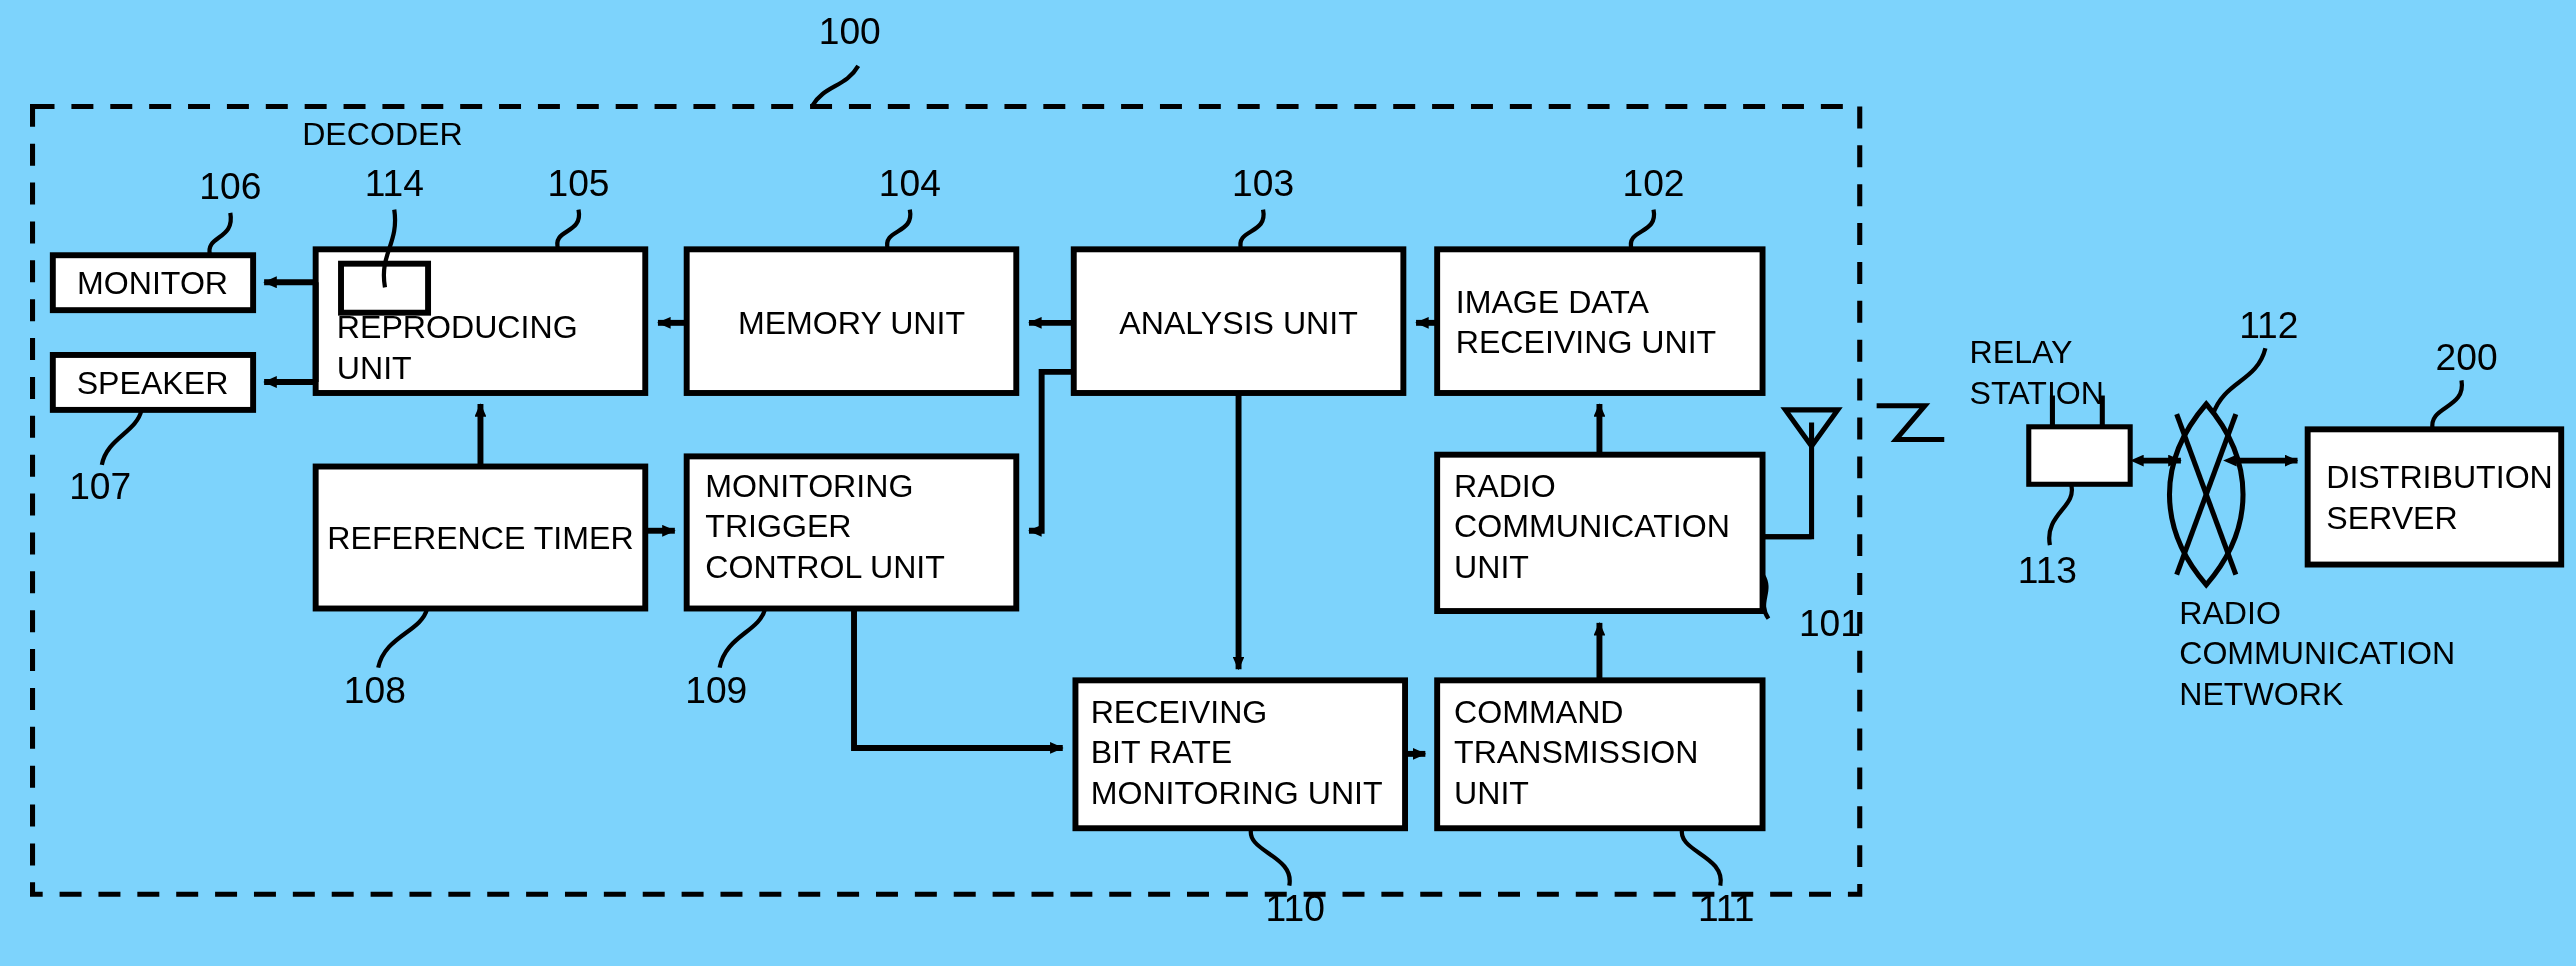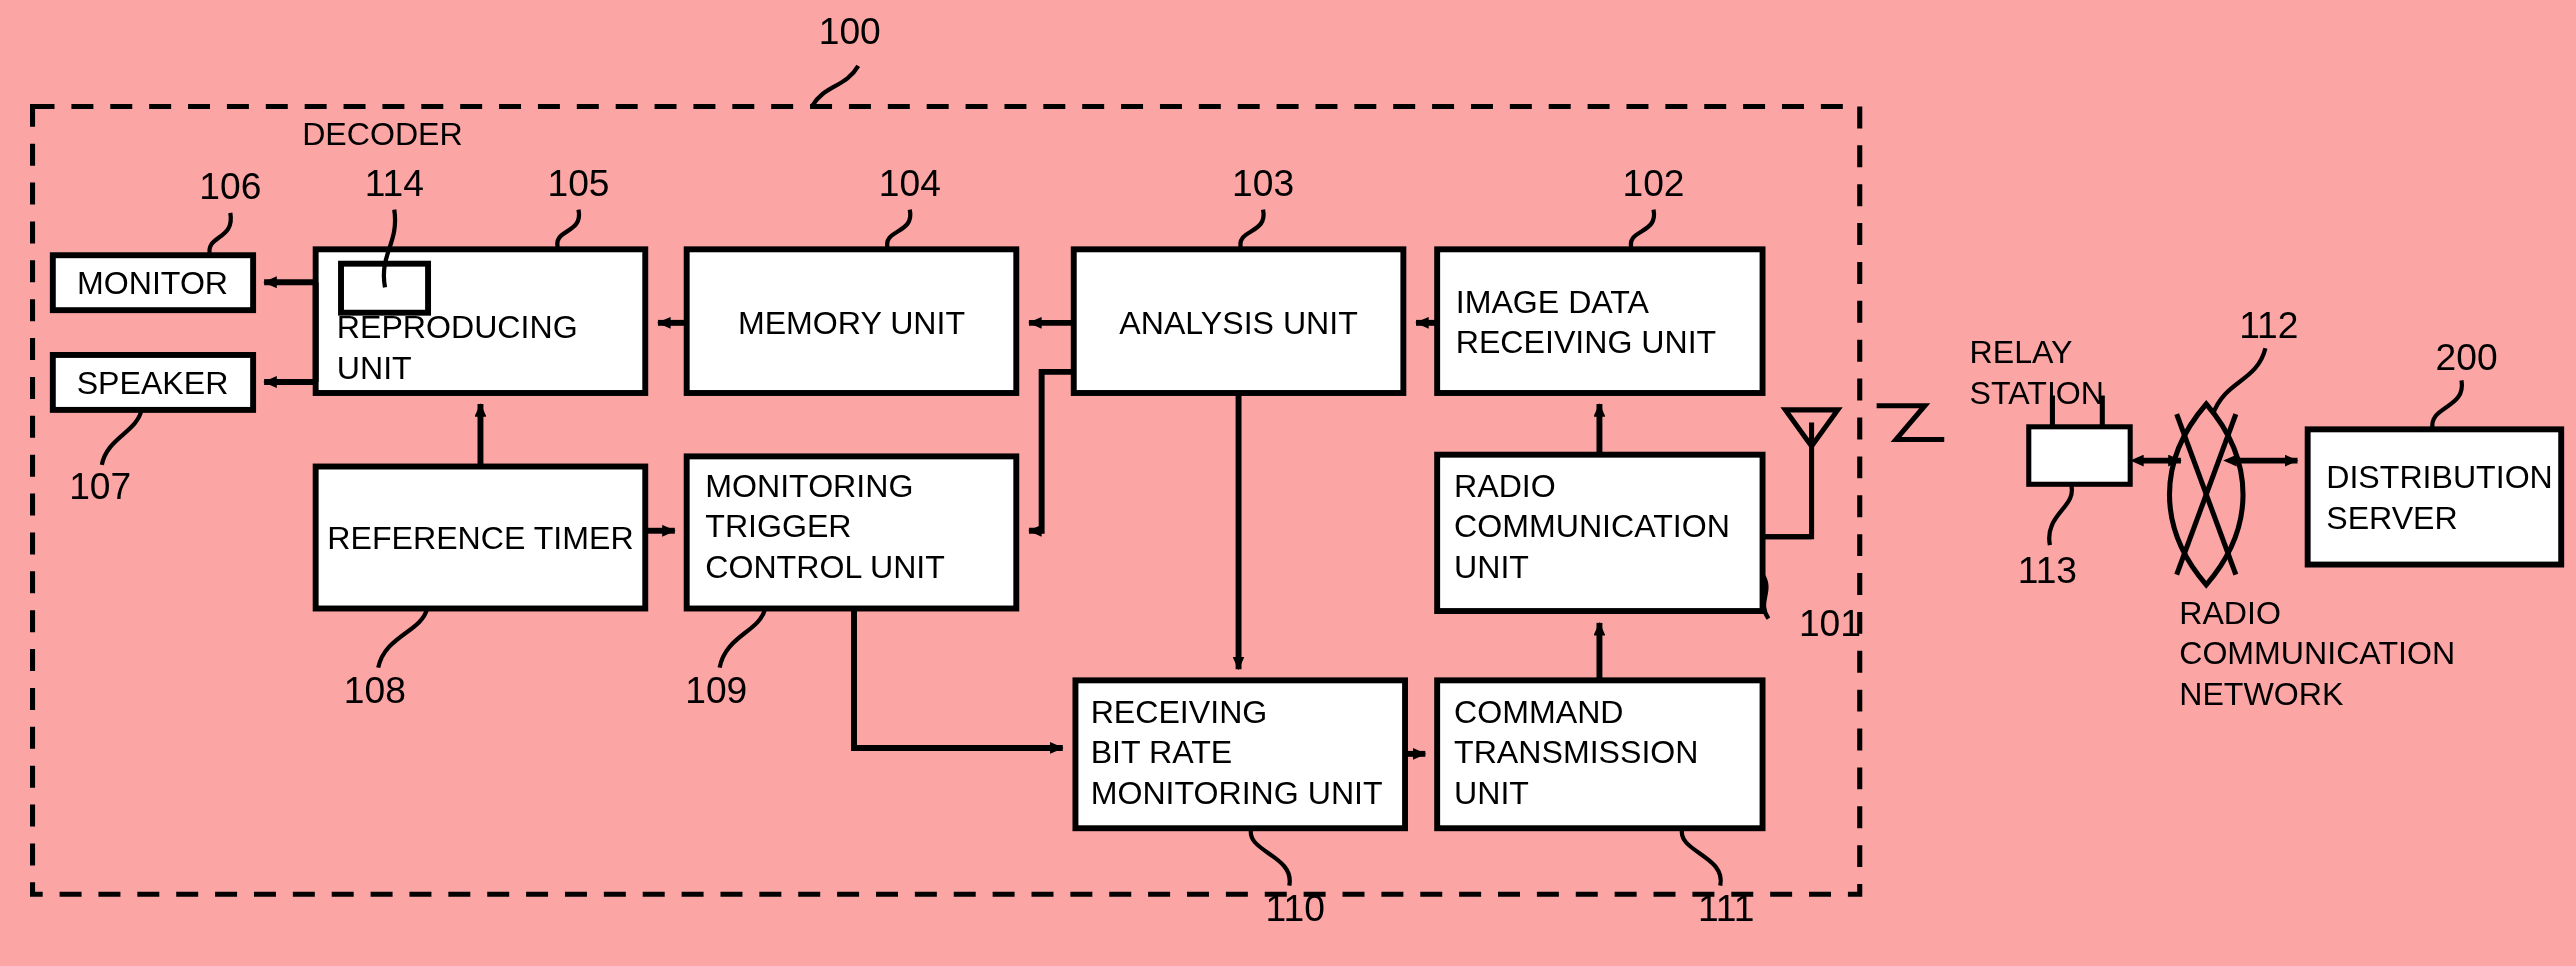--- a/index.html
+++ b/index.html
@@ -1,17 +1,17 @@
 <!DOCTYPE html>
 <html style="font-size:13.5px"><head>
 <meta charset="utf-8">
 <style>
   html,body{margin:0;padding:0;background:#ffffff;}
   body{width:2576px;height:966px;overflow:hidden;font-family:"Liberation Sans",sans-serif;}
-  #figure{position:relative;width:2576px;height:966px;background:#fca5a5;}
+  #figure{position:relative;width:2576px;height:966px;background:#7dd3fc;}
   svg{position:absolute;top:0;left:0;}
   .blk-text{font-family:"Liberation Sans",sans-serif;font-size:38px;fill:#000;}
   .ref-num{font-family:"Liberation Sans",sans-serif;font-size:44px;fill:#000;}
   .plain-label{font-family:"Liberation Sans",sans-serif;font-size:38px;fill:#000;}
 </style>
 </head>
 <body>
 
 <div id="figure">
 

